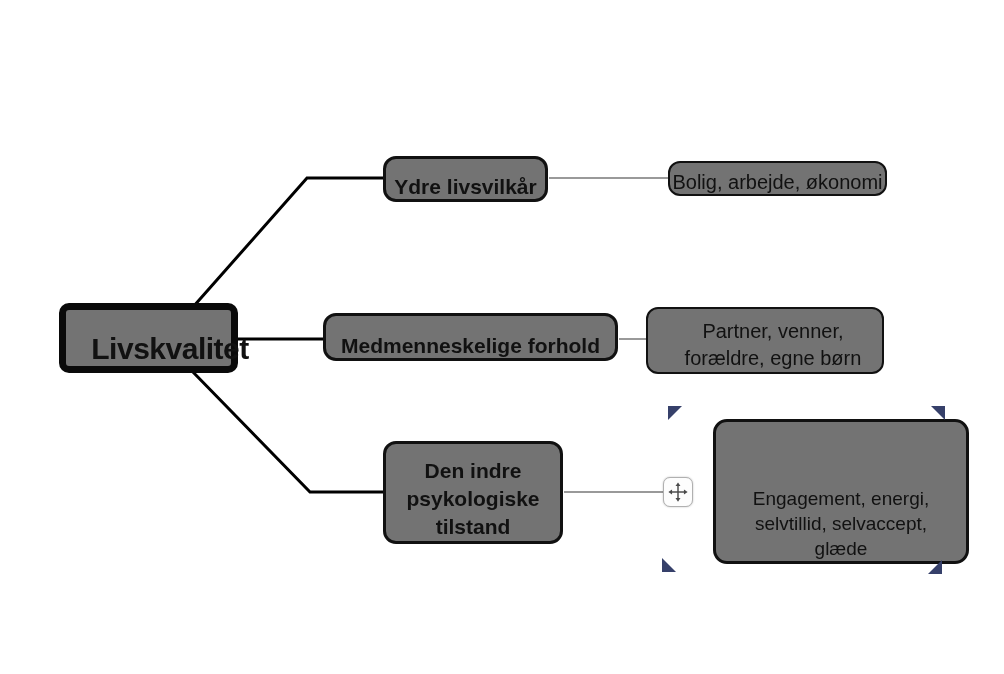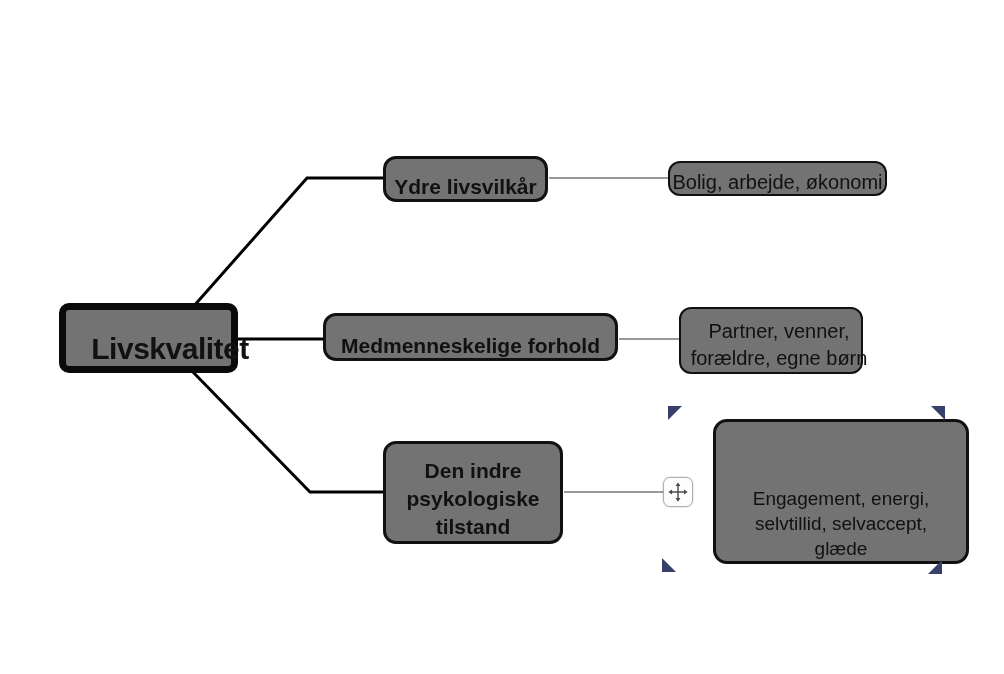--- a/index.html
+++ b/index.html
@@ -19,21 +19,21 @@
     border:7px solid #0a0a0a; border-radius:10px;
     font-weight:bold; font-size:30px; letter-spacing:-0.5px;padding-left:43px;
   }
   .branch-node { border:3.5px solid #111111; border-radius:13px; font-weight:bold; }
   .branch-ydre   { left:383px; top:156px; width:165px; height:46px; font-size:21px; }
   .branch-medmen { left:323px; top:313px; width:295px; height:48px; font-size:21px; }
   .branch-indre  { left:383px; top:441px; width:180px; height:103px; font-size:21px; line-height:28px; }
 
   .leaf-node { border:2.5px solid #111111; border-radius:12px; font-weight:normal; }
   .leaf-bolig   { left:668px; top:161px; width:219px; height:35px; font-size:20px; }
-  .leaf-partner { left:679px; top:307px; width:184px; height:67px; font-size:20px; line-height:27px;padding-left:16px; }
+  .leaf-partner { left:646px; top:307px; width:238px; height:67px; font-size:20px; line-height:27px;padding-left:16px; }
   .leaf-engagement {
     left:713px; top:419px; width:256px; height:145px;
     font-size:19px; line-height:25px; border-width:3px; border-radius:14px;
   }
 
   .sel-handle { position:absolute; width:14px; height:14px; background:#36406a; }
   .sel-tl { left:668px; top:406px; clip-path:polygon(0 0,100% 0,0 100%); }
   .sel-tr { left:931px; top:406px; clip-path:polygon(0 0,100% 0,100% 100%); }
   .sel-bl { left:662px; top:558px; clip-path:polygon(0 0,0 100%,100% 100%); }
   .sel-br { left:928px; top:560px; clip-path:polygon(100% 0,100% 100%,0 100%); }

